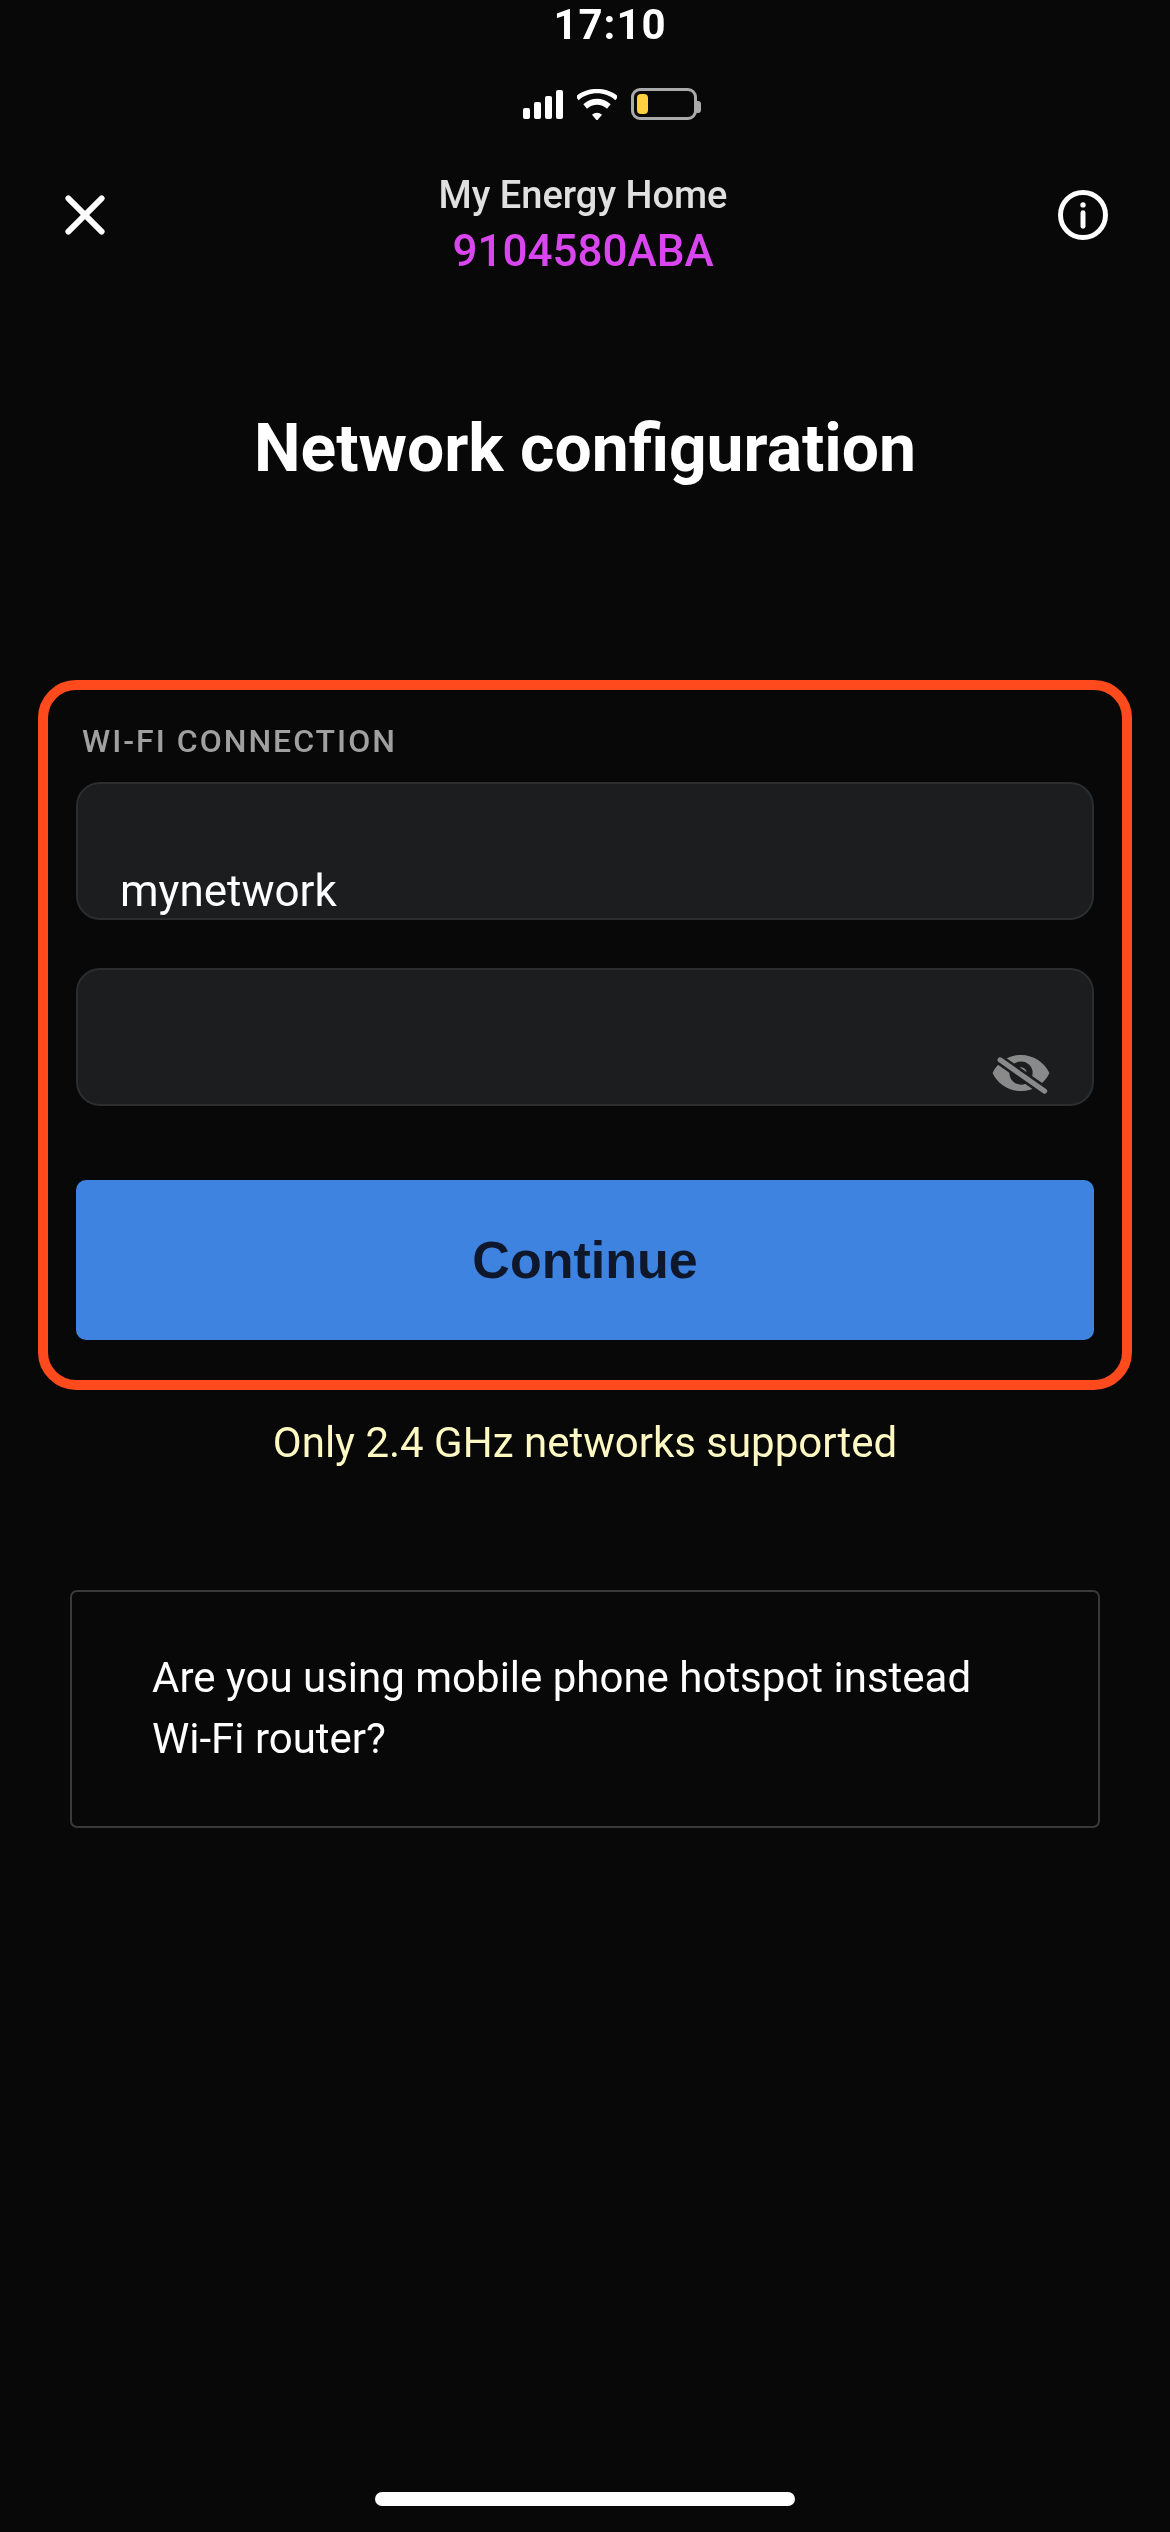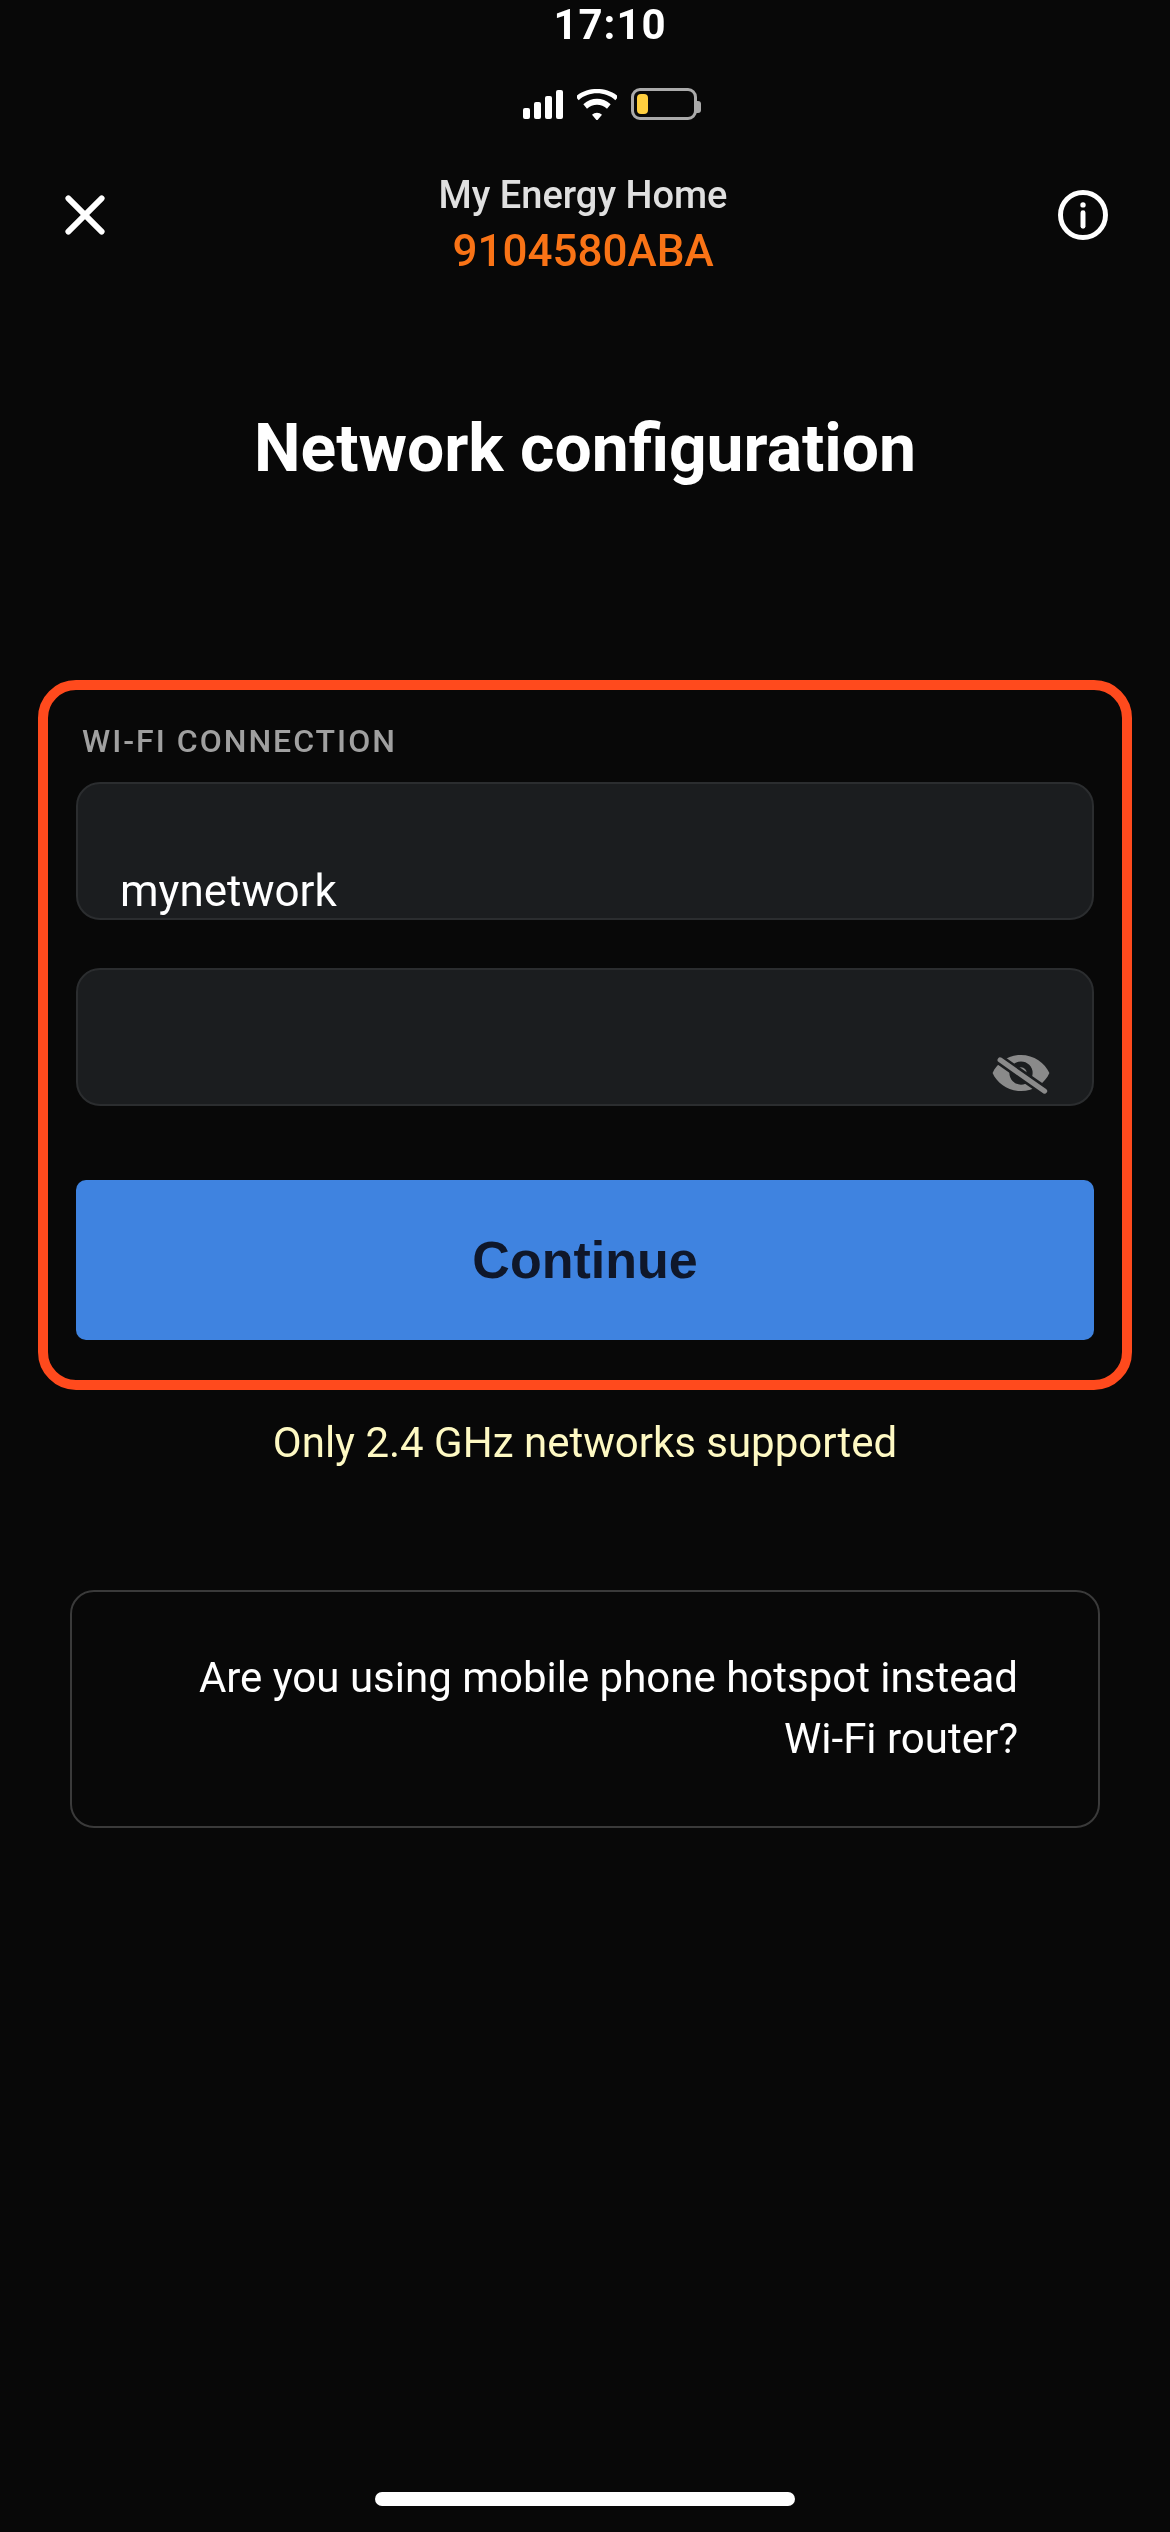--- a/index.html
+++ b/index.html
@@ -72,21 +72,21 @@
     align-items:center;
     justify-content:space-between;
     padding:0 60px;
   }
   .nav-title{
     text-align:center;
     flex:1;
     margin-top:19px;
   }
   .nav-title-1{font-size:38px;color:#e0e0e0;font-weight:500;}
-  .nav-title-2{font-size:44px;color:#f97316;font-weight:500;margin-top:8px;}
+  .nav-title-2{font-size:44px;color:#d946ef;font-weight:500;margin-top:8px;}
   .close-btn svg{width:50px;height:50px;display:block;}
   .info-btn svg{width:54px;height:54px;display:block;}
 
   
   .page-title{
     position:absolute;
     top:410px;left:0;right:0;
     text-align:center;
     font-size:66px;
     font-weight:700;
@@ -153,23 +153,23 @@
     color:#fef9c3;
     font-weight:400;
   }
 
   
   .hotspot-card{
     position:absolute;
     top:1590px;
     left:70px;right:70px;
     border:2px solid var(--card-border);
-    border-radius:24px;
+    border-radius:7px;
     padding:56px 80px;
-    text-align:right;
+    text-align:left;
     font-size:42px;
     line-height:1.45;
     color:#fff;
     cursor:pointer;
   }
 
   
   .home-indicator{
     position:absolute;
     bottom:26px;left:50%;

